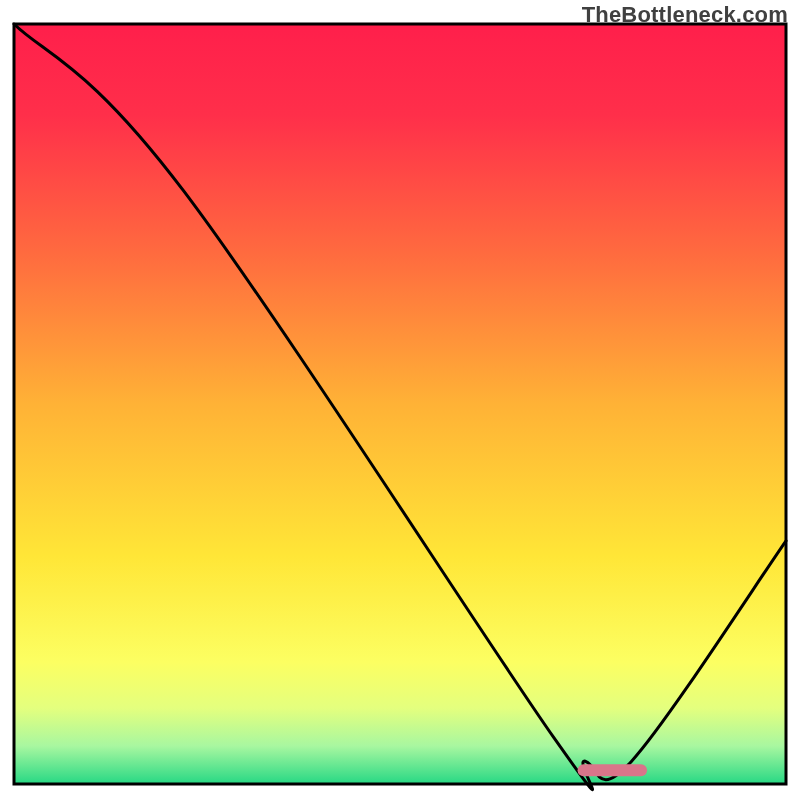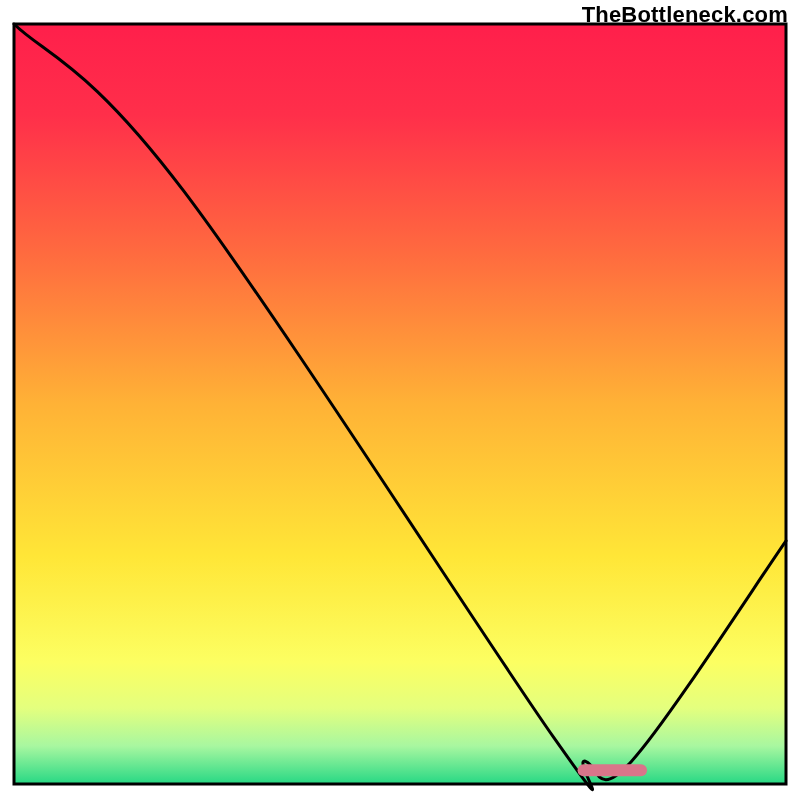--- a/index.html
+++ b/index.html
@@ -15,21 +15,21 @@
     position: relative;
     width: 800px;
     height: 800px;
   }
   .watermark {
     position: absolute;
     top: 2px;
     right: 12px;
     font-size: 22px;
     font-weight: 600;
-    color: #000000;
+    color: #404040;
     letter-spacing: 0.2px;
     z-index: 10;
   }
   svg.plot {
     position: absolute;
     left: 0;
     top: 0;
   }
 </style>
 </head>

